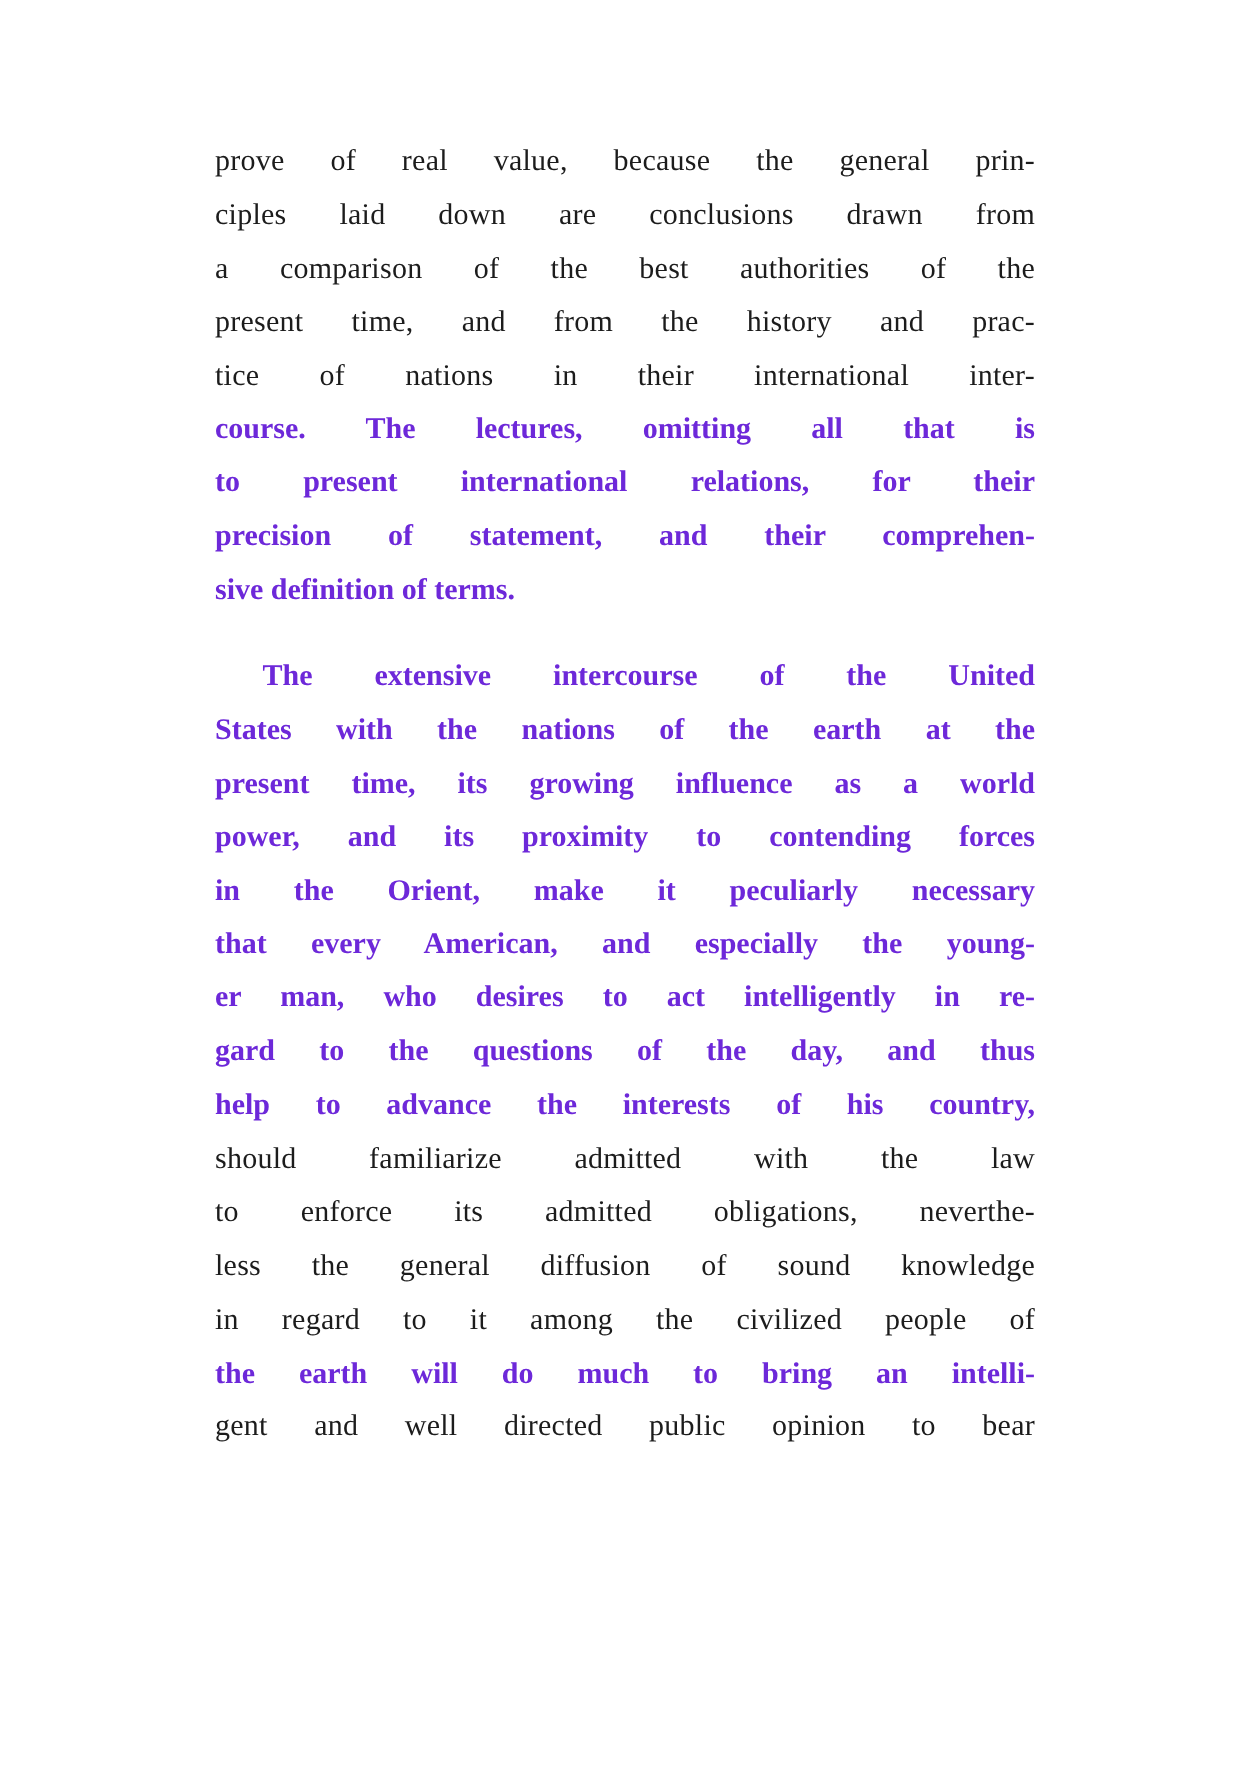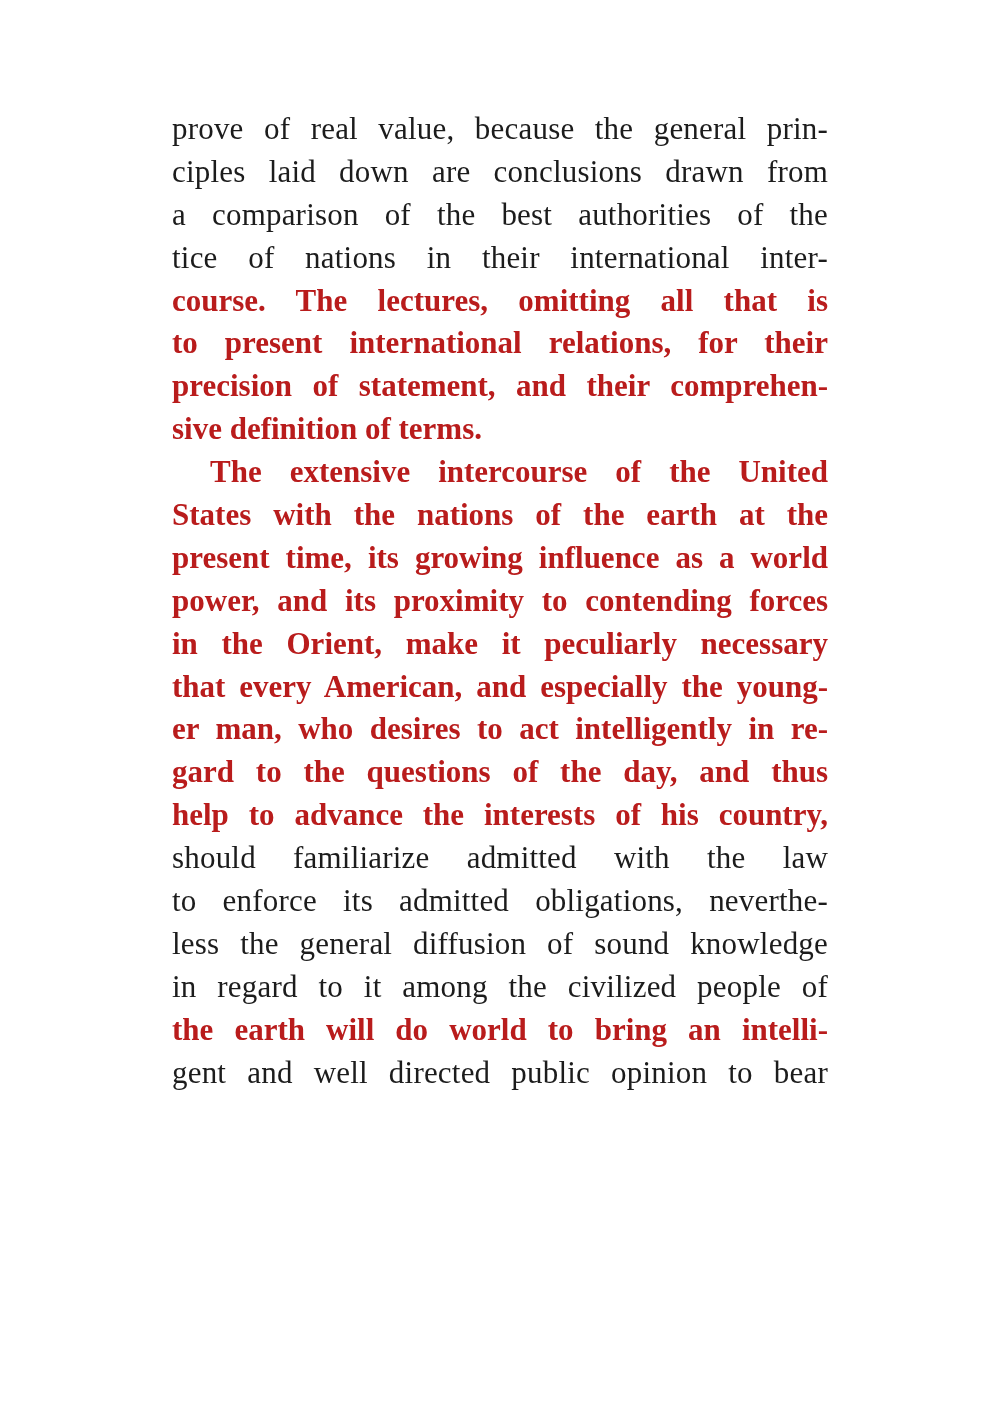--- a/index.html
+++ b/index.html
@@ -18,69 +18,70 @@
       left: 172px;
       top: 108px;
       width: 656px;
       font-family: "Liberation Serif", "DejaVu Serif", serif;
       color: #111111;
     }
     .line {
       display: block;
       height: 42.9px;
       line-height: 42.9px;
-      font-size: 31px;
+      font-size: 24px;
       white-space: nowrap;
       text-align: justify;
       text-align-last: justify;
       overflow: hidden;
     }
     .line.last {
       text-align-last: left;
     }
     .line.faded {
       color: #1c1c1c;
       font-weight: normal;
       letter-spacing: 0.2px;
     }
     .line.dark {
       font-weight: bold;
-      color: #b91c1c;
+      color: #6d28d9;
     }
     .line.indent {
       padding-left: 38px;
     }
     .paragraph + .paragraph {
-      margin-top: 0;
+      margin-top: 26px;
     }
   </style>
 </head>
 <body>
 
 <div class="page">
   <div class="paragraph">
     <span class="line faded">prove of real value, because the general prin-</span>
     <span class="line faded">ciples laid down are conclusions drawn from</span>
     <span class="line faded">a comparison of the best authorities of the</span>
+    <span class="line faded">present time, and from the history and prac-</span>
     <span class="line faded">tice of nations in their international inter-</span>
     <span class="line dark">course.  The lectures, omitting all that is</span>
     <span class="line dark">to present international relations, for their</span>
     <span class="line dark">precision of statement, and their comprehen-</span>
     <span class="line dark last">sive definition of terms.</span>
   </div>
   <div class="paragraph">
     <span class="line dark indent">The extensive intercourse of the United</span>
     <span class="line dark">States with the nations of the earth at the</span>
     <span class="line dark">present time, its growing influence as a world</span>
     <span class="line dark">power, and its proximity to contending forces</span>
     <span class="line dark">in the Orient, make it peculiarly necessary</span>
     <span class="line dark">that every American, and especially the young-</span>
     <span class="line dark">er man, who desires to act intelligently in re-</span>
     <span class="line dark">gard to the questions of the day, and thus</span>
     <span class="line dark">help to advance the interests of his country,</span>
     <span class="line faded">should familiarize admitted with the law</span>
     <span class="line faded">to enforce its admitted obligations, neverthe-</span>
     <span class="line faded">less the general diffusion of sound knowledge</span>
     <span class="line faded">in regard to it among the civilized people of</span>
-    <span class="line dark">the earth will do world to bring an intelli-</span>
+    <span class="line dark">the earth will do much to bring an intelli-</span>
     <span class="line faded">gent and well directed public opinion to bear</span>
   </div>
 </div>
 
 </body></html>

